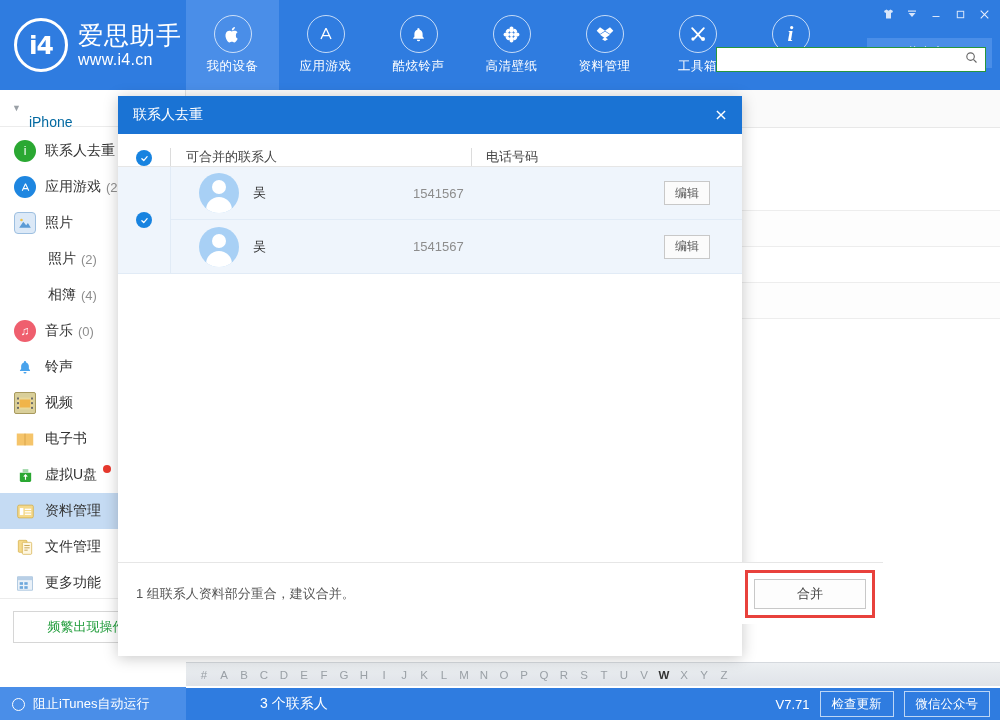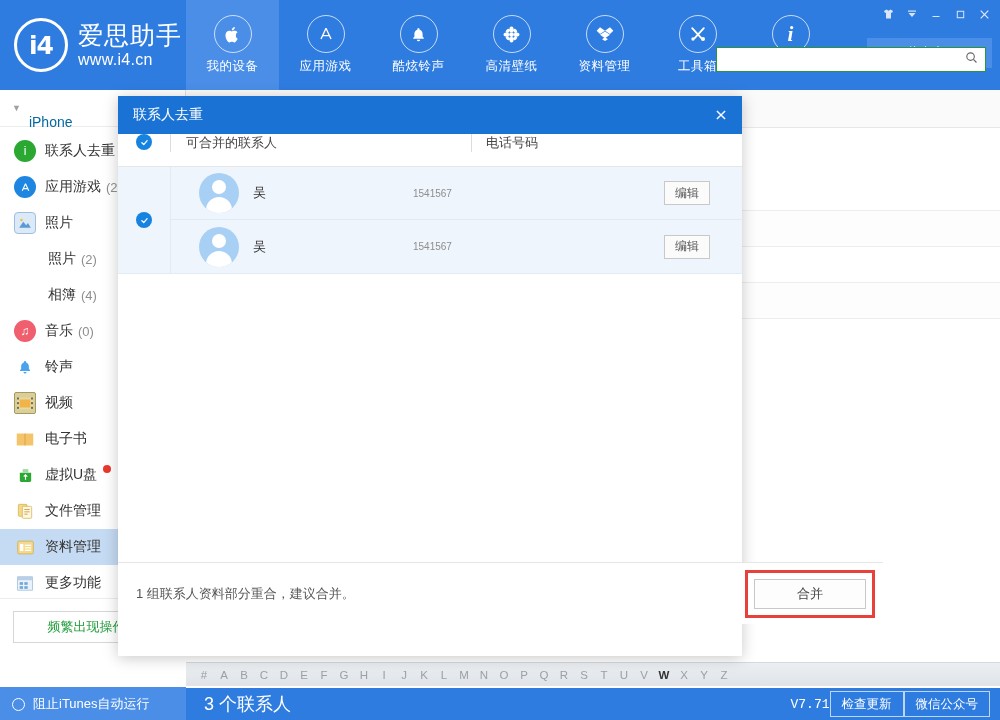--- a/index.html
+++ b/index.html
@@ -142,22 +142,22 @@
   }
   .sbar-left {
     width: 186px; height: 34px; background: #4a8ee8;
     display: flex; align-items: center; gap: 8px; padding-left: 12px;
     color: #ffffff; font-size: 13px; cursor: pointer;
   }
   .radio-circle {
     width: 13px; height: 13px; border-radius: 50%;
     border: 1.5px solid #ffffff;
   }
-  .sbar-mid { flex: 1; padding-left: 18px; color: #ffffff; font-size: 18px; }
-  .sbar-right { display: flex; align-items: center; padding-right: 10px; font-family: Liberation Mono, monospace; }
+  .sbar-mid { flex: 1; padding-left: 27px; color: #ffffff; font-size: 14px; margin-left: 47px; }
+  .sbar-right { display: flex; align-items: center; gap: 10px; padding-right: 10px; }
   .ver { color: #ffffff; font-size: 13px; }
   .sbtn {
     height: 22px; padding: 12px 11px; border: 1px solid #bcd6f5; color: #ffffff;
     font-size: 12.5px; display: flex; align-items: center; cursor: pointer;
   }
 
   
   .dlg {
     position: absolute; left: 118px; top: 96px; width: 624px; height: 560px;
     background: #ffffff; box-shadow: 0 2px 14px rgba(0,0,0,0.22);
@@ -165,21 +165,21 @@
   .dlg-title {
     height: 38px; background: #1a73d4; display: flex; align-items: center;
     padding-left: 15px; color: #ffffff; font-size: 14px; position: relative;
   }
   .dlg-close {
     position: absolute; right: 0; top: 0; width: 42px; height: 38px;
     display: flex; align-items: center; justify-content: center;
     color: #ffffff; font-size: 17px; cursor: pointer;
   }
   .dlg-head {
-    height: 33px; background: #ffffff; display: flex; align-items: flex-start;
+    height: 33px; background: #ffffff; display: flex; align-items: flex-end;
     border-bottom: 1px solid #e6e6e6; font-size: 13px; color: #444;
   }
   .chk-col { width: 52px; display: flex; align-items: center; justify-content: center; }
   .chk {
     width: 16px; height: 16px; border-radius: 50%; background: #1783e0;
     display: flex; align-items: center; justify-content: center;
     color: #fff; font-size: 10px; cursor: pointer;
   }
   .col-div { width: 1px; height: 18px; background: #dcdcdc; }
   .col-name { width: 300px; padding-left: 15px; }
@@ -204,21 +204,21 @@
   }
   .avatar .ahead {
     position: absolute; left: 50%; top: 7px; transform: translateX(-50%);
     width: 14px; height: 14px; border-radius: 50%; background: #ffffff;
   }
   .avatar .abody {
     position: absolute; left: 50%; top: 24px; transform: translateX(-50%);
     width: 26px; height: 22px; border-radius: 13px 13px 0 0; background: #ffffff;
   }
   .gname { margin-left: 14px; font-size: 13px; color: #333; width: 160px; }
-  .gphone { font-size: 10px; color: #8d8d8d; flex: 1; }
+  .gphone { font-size: 13px; color: #8d8d8d; flex: 1; }
   .editbtn {
     width: 46px; height: 24px; border: 1px solid #c8c8c8; background: #fbfbfb;
     display: flex; align-items: center; justify-content: center;
     font-size: 12px; color: #555; margin-right: 32px; cursor: pointer;
   }
 
   .dlg-foot {
     position: absolute; left: 0; bottom: 0; width: 765px; height: 62px;
     border-top: 1px solid #e6e6e6; display: flex; align-items: center;
     background: #ffffff;
@@ -467,47 +467,47 @@
               <rect x="8" y="3" width="8" height="5" fill="#9fd8a8"></rect>
               <path d="M12 11 v7 M9.5 13.5 L12 11 L14.5 13.5" stroke="#fff" stroke-width="1.6" fill="none"></path>
             </svg>
         </span>
         <span class="lblwrap">
           <span>虚拟U盘</span>
           <span class="dot-badge"></span>
         </span>
       </div>
 
-      <div class="sb-item">
-        <span class="sb-ico">
-          <svg width="16" height="16" viewBox="0 0 24 24">
-              <rect x="2" y="2" width="13" height="18" rx="1.5" fill="#f5d98a" stroke="#d2a93c"></rect>
-              <rect x="8" y="5" width="14" height="18" rx="1.5" fill="#fff7e0" stroke="#d2a93c"></rect>
-              <rect x="11" y="9" width="8" height="1.5" fill="#c9a85a"></rect>
-              <rect x="11" y="12.5" width="8" height="1.5" fill="#c9a85a"></rect>
-              <rect x="11" y="16" width="5" height="1.5" fill="#c9a85a"></rect>
-            </svg>
-        </span>
-        <span class="lblwrap">
-            <span>文件管理</span>
-          </span>
-      </div>
-
       <div class="sb-item active">
         <span class="sb-ico">
           <svg width="17" height="15" viewBox="0 0 24 20">
               <rect x="1" y="1" width="22" height="18" rx="2" fill="#f5d98a" stroke="#d2a93c"></rect>
               <rect x="4" y="5" width="5" height="10" fill="#fff"></rect>
               <rect x="11" y="6" width="9" height="1.8" fill="#fff"></rect>
               <rect x="11" y="9.5" width="9" height="1.8" fill="#fff"></rect>
               <rect x="11" y="13" width="9" height="1.8" fill="#fff"></rect>
             </svg>
         </span>
         <span class="lblwrap">
             <span>资料管理</span>
+          </span>
+      </div>
+
+      <div class="sb-item">
+        <span class="sb-ico">
+          <svg width="16" height="16" viewBox="0 0 24 24">
+              <rect x="2" y="2" width="13" height="18" rx="1.5" fill="#f5d98a" stroke="#d2a93c"></rect>
+              <rect x="8" y="5" width="14" height="18" rx="1.5" fill="#fff7e0" stroke="#d2a93c"></rect>
+              <rect x="11" y="9" width="8" height="1.5" fill="#c9a85a"></rect>
+              <rect x="11" y="12.5" width="8" height="1.5" fill="#c9a85a"></rect>
+              <rect x="11" y="16" width="5" height="1.5" fill="#c9a85a"></rect>
+            </svg>
+        </span>
+        <span class="lblwrap">
+            <span>文件管理</span>
           </span>
       </div>
 
       <div class="sb-item">
         <span class="sb-ico">
           <svg width="16" height="15" viewBox="0 0 24 22">
               <rect x="1" y="1" width="22" height="20" fill="#eaf1f8" stroke="#8fb3d4"></rect>
               <rect x="1" y="1" width="22" height="5" fill="#b8cfe6"></rect>
               <rect x="4" y="9" width="5" height="4" fill="#6fa8dc"></rect>
               <rect x="11" y="9" width="5" height="4" fill="#6fa8dc"></rect>

